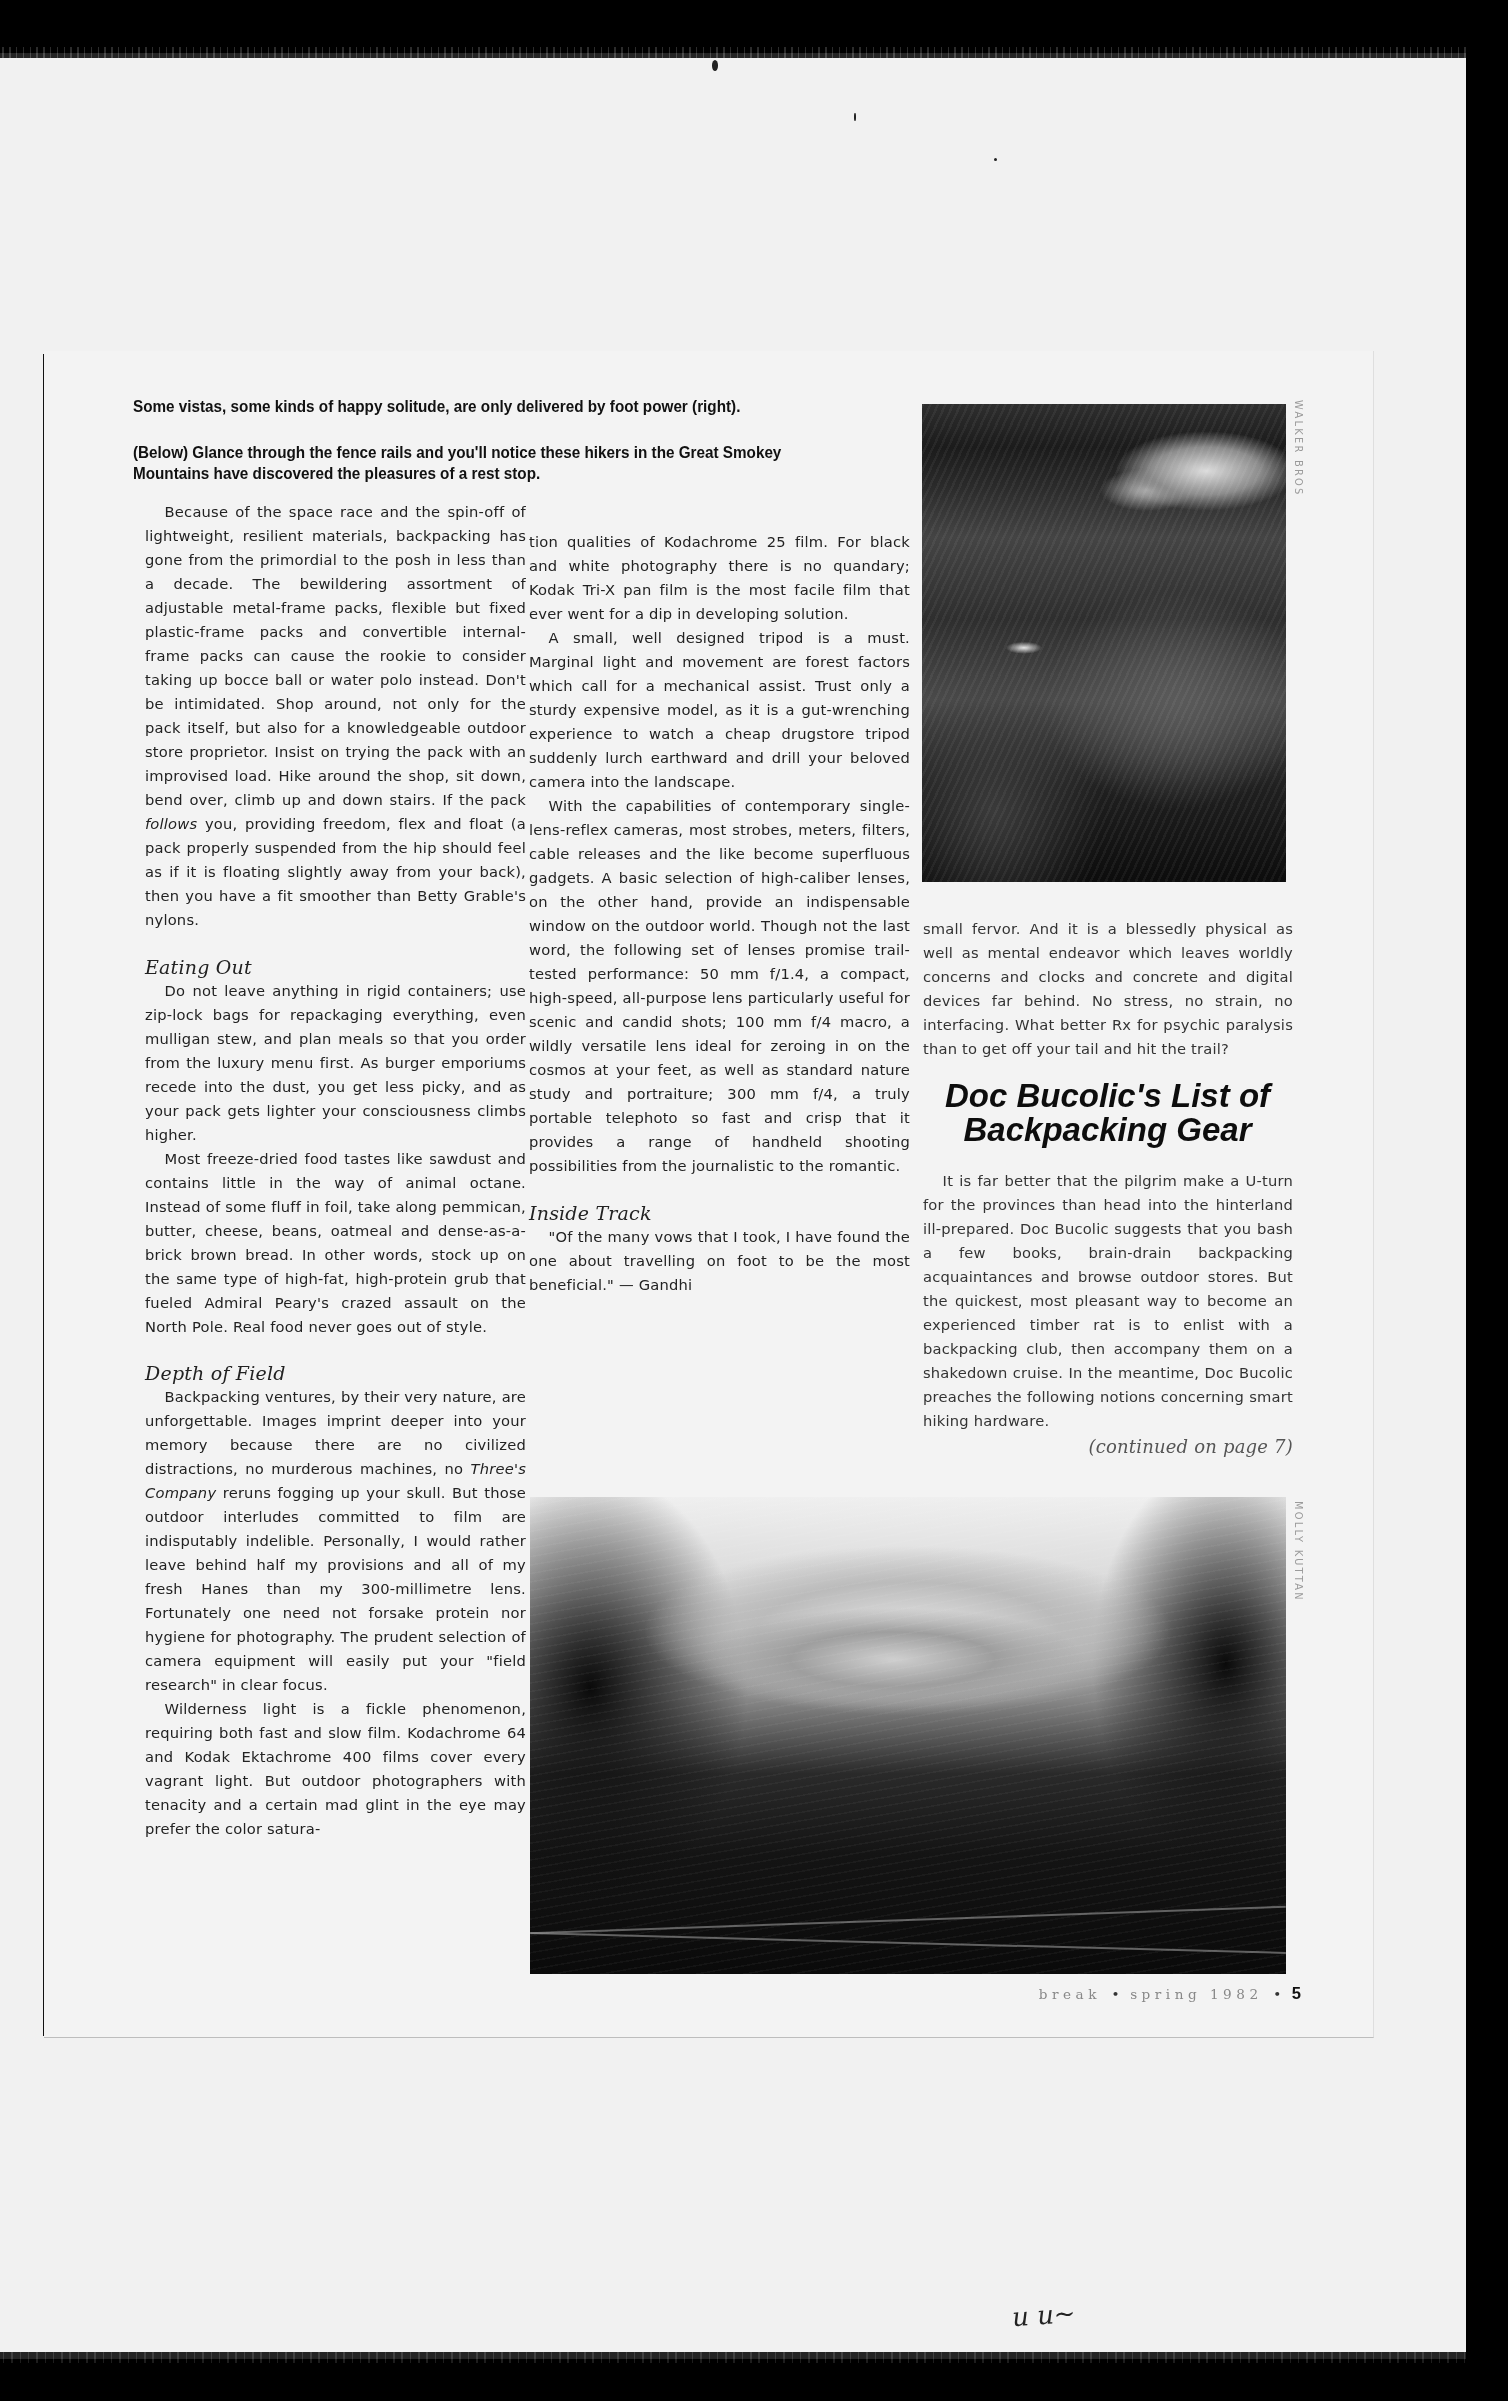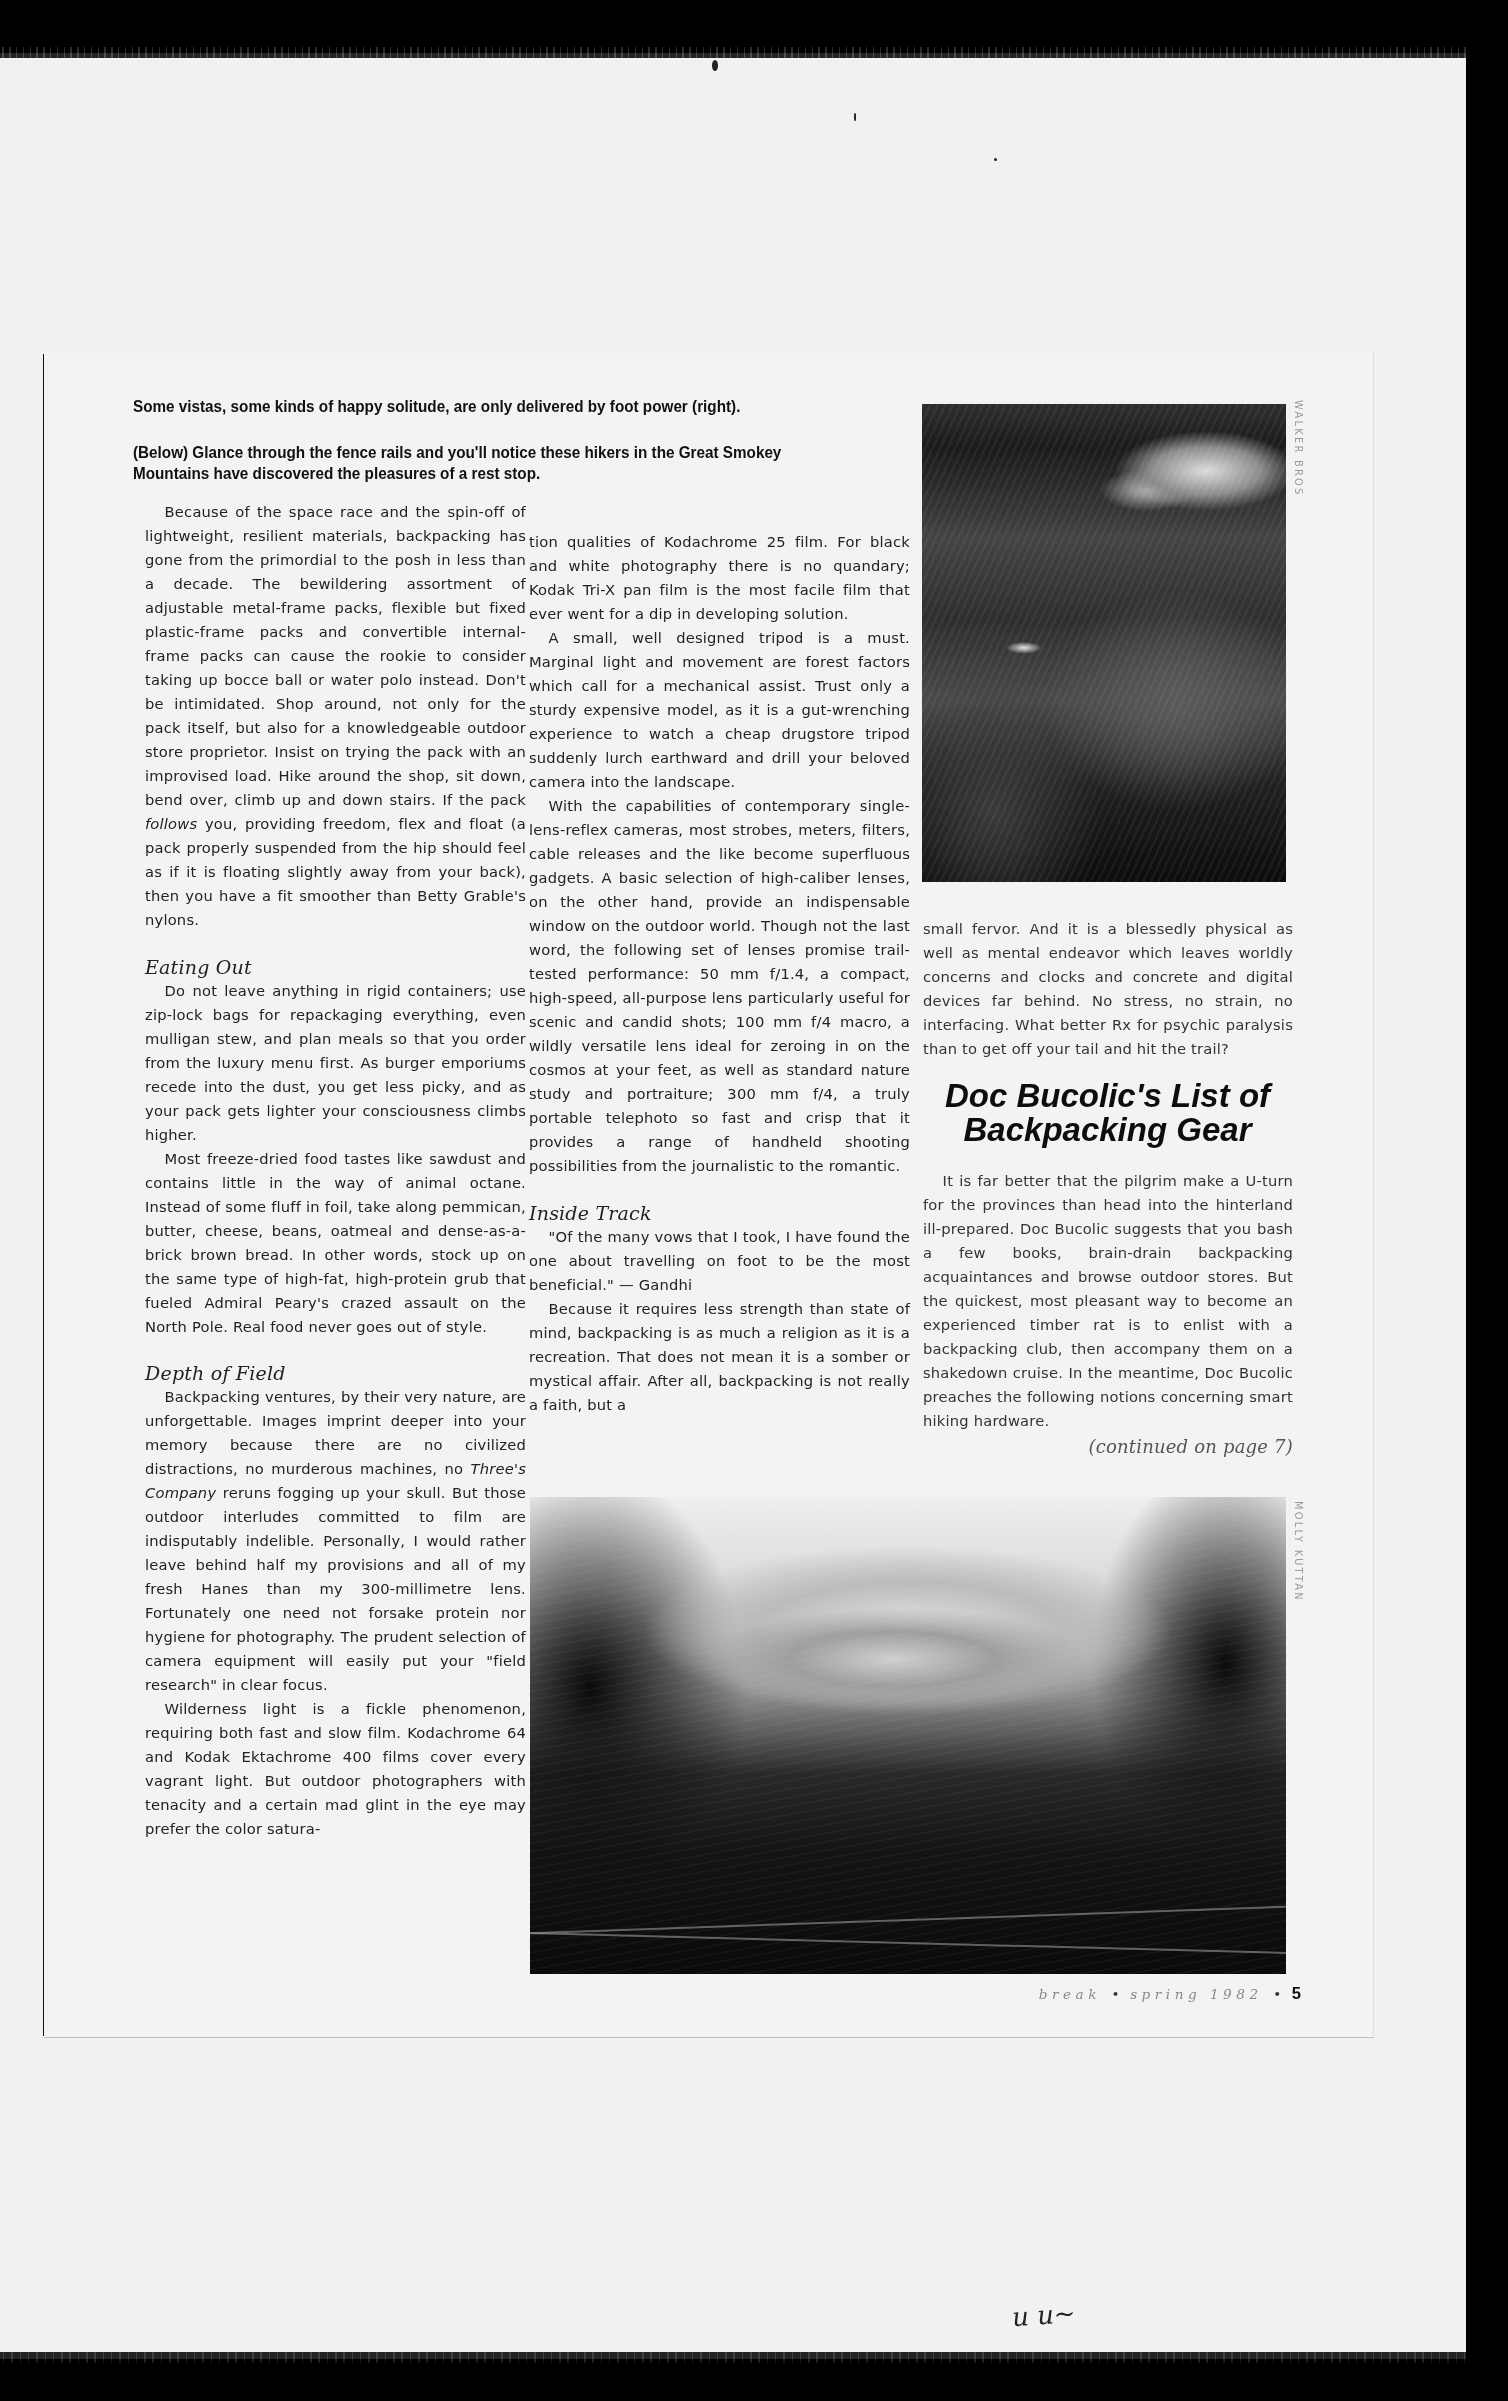--- a/index.html
+++ b/index.html
@@ -69,21 +69,21 @@
     background:repeating-linear-gradient(170deg, rgba(255,255,255,.04) 0 1.5px, transparent 1.5px 8.3px); }
   .fence { position:absolute; height:2.3px; background:#9a9a9a; opacity:.6; }
 
   .credit { position:absolute; font-family:"DejaVu Sans", sans-serif; font-size:9.8px; letter-spacing:2.3px;
     color:#9a9a9a; writing-mode:vertical-rl; }
   .credit1 { left:1293px; top:400px; }
   .credit2 { left:1293px; top:1501px; }
 
   .footer { position:absolute; left:969px; top:1984px; width:332px; text-align:right;
     font-family:"DejaVu Serif", serif; font-size:13.6px; color:#888; letter-spacing:4.5px; }
-  .footer .pub, .footer .season { font-style:italic; }
+  .footer .pub, .footer .season { }
   .footer .pgnum { font-family:"Liberation Sans", sans-serif; font-weight:bold; color:#111; font-size:16.6px; letter-spacing:0; }
   .footer .dot { color:#333; letter-spacing:0; margin:0 10.6px; }
   .scribble { position:absolute; left:1012px; top:2300px; font-family:"DejaVu Serif", serif;
     font-style:italic; font-size:26px; color:#222; transform:rotate(-4deg); }
 </style>
 </head>
 <body>
 
 <div class="band-top"></div>
 <div class="scan-edge-top"></div>
@@ -112,21 +112,20 @@
   <p>Wilderness light is a fickle phenomenon, requiring both fast and slow film. Kodachrome 64 and Kodak Ektachrome 400 films cover every vagrant light. But outdoor photographers with tenacity and a certain mad glint in the eye may prefer the color satura-</p>
 </div>
 
 <div class="col col2">
   <p class="noindent">tion qualities of Kodachrome 25 film. For black and white photography there is no quandary; Kodak Tri-X pan film is the most facile film that ever went for a dip in developing solution.</p>
   <p>A small, well designed tripod is a must. Marginal light and movement are forest factors which call for a mechanical assist. Trust only a sturdy expensive model, as it is a gut-wrenching experience to watch a cheap drugstore tripod suddenly lurch earthward and drill your beloved camera into the landscape.</p>
   <p>With the capabilities of contemporary single-lens-reflex cameras, most strobes, meters, filters, cable releases and the like become superfluous gadgets. A basic selection of high-caliber lenses, on the other hand, provide an indispensable window on the outdoor world. Though not the last word, the following set of lenses promise trail-tested performance: 50 mm f/1.4, a compact, high-speed, all-purpose lens particularly useful for scenic and candid shots; 100 mm f/4 macro, a wildly versatile lens ideal for zeroing in on the cosmos at your feet, as well as standard nature study and portraiture; 300 mm f/4, a truly portable telephoto so fast and crisp that it provides a range of handheld shooting possibilities from the journalistic to the romantic.</p>
   <div class="gap"></div>
   <h3>Inside Track</h3>
   <p>"Of the many vows that I took, I have found the one about travelling on foot to be the most beneficial." — Gandhi</p>
-  <p>Because it requires less strength than state of mind, backpacking is as much a religion as it is a recreation. That does not mean it is a somber or mystical affair. After all, backpacking is not really a faith, but a</p>
 </div>
 
 <div class="photo photo1"></div>
 <div class="credit credit1">WALKER BROS</div>
 
 <div class="col col3">
   <p class="noindent">small fervor. And it is a blessedly physical as well as mental endeavor which leaves worldly concerns and clocks and concrete and digital devices far behind. No stress, no strain, no interfacing. What better Rx for psychic paralysis than to get off your tail and hit the trail?</p>
 </div>
 
 <div class="headline">

